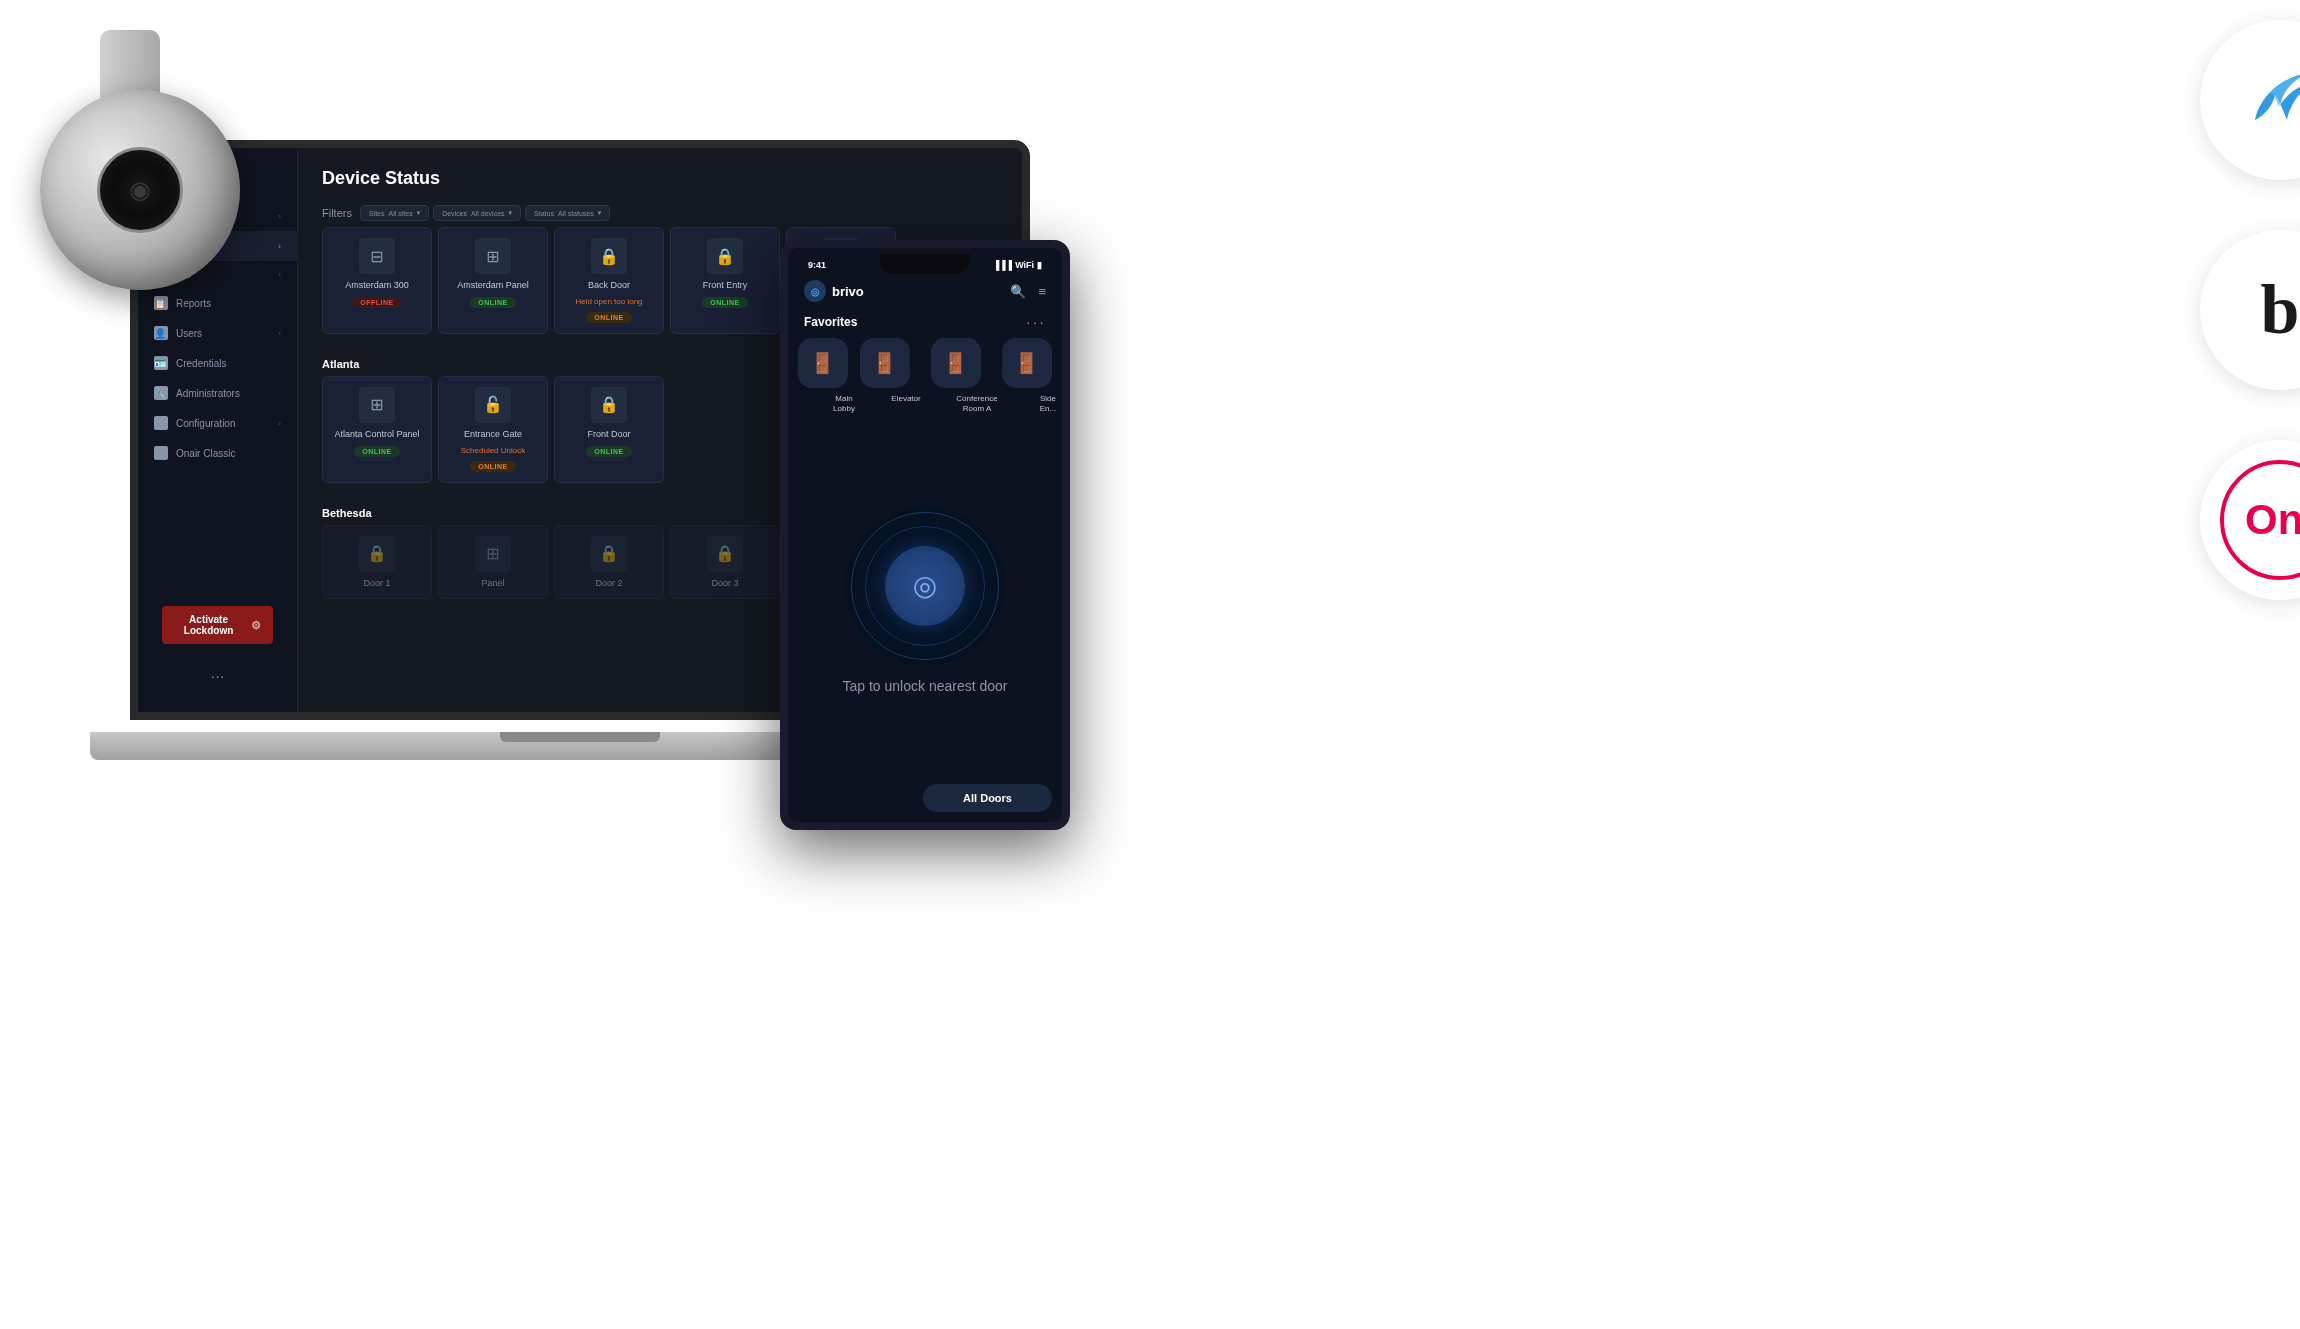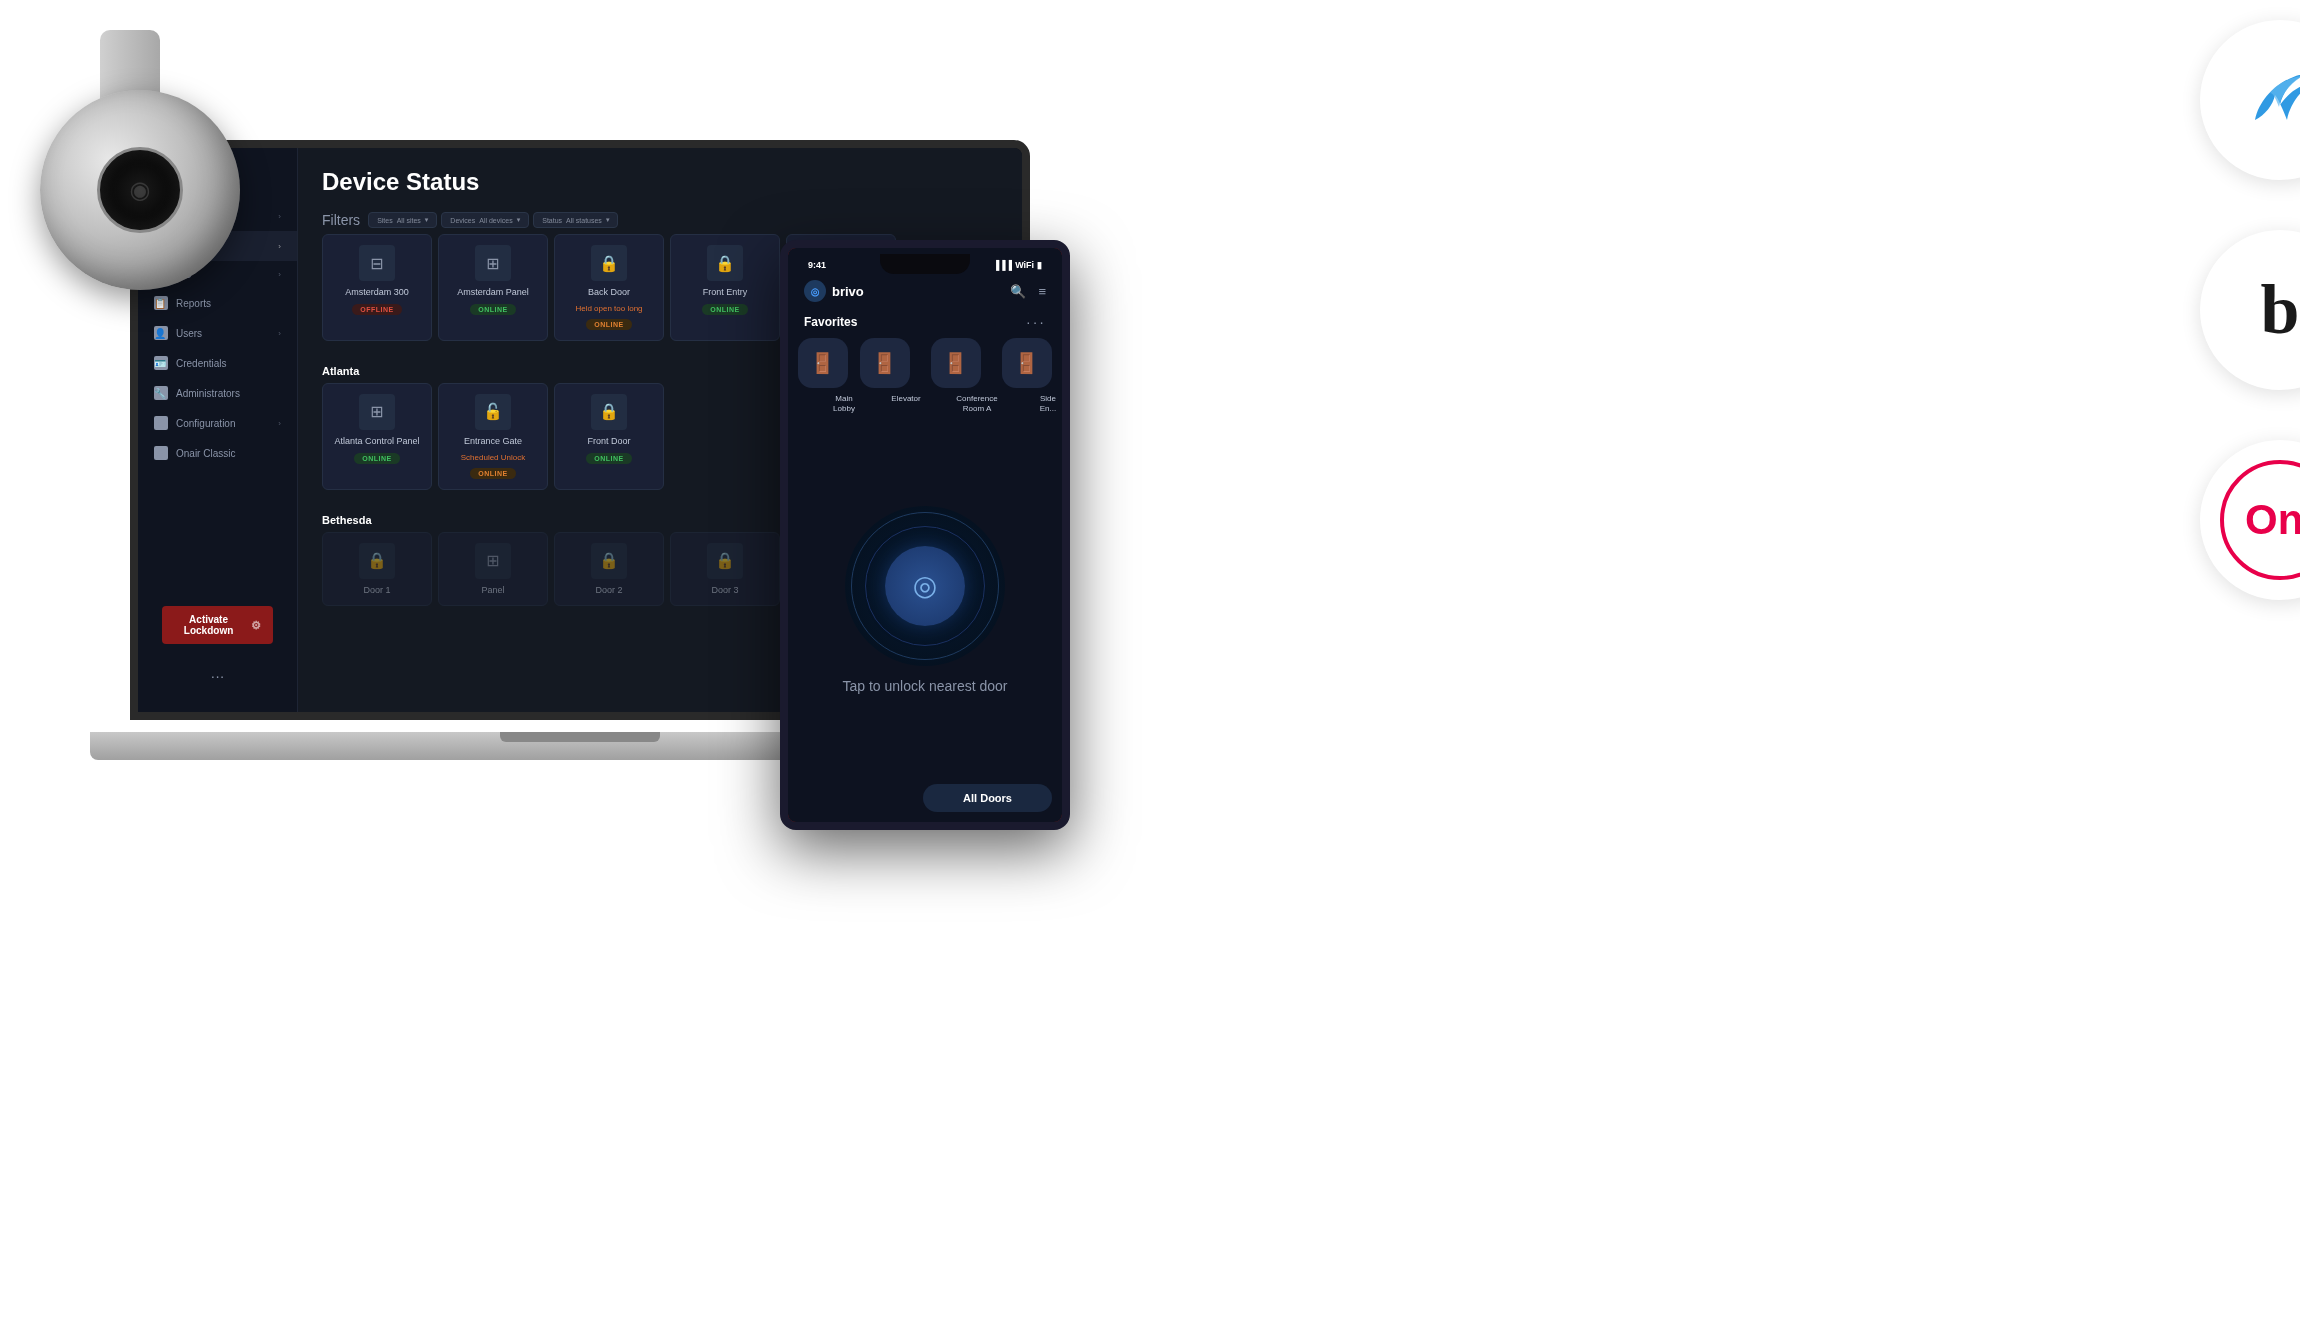--- a/index.html
+++ b/index.html
@@ -126,33 +126,33 @@
 
     
     .main-content {
       flex: 1;
       overflow: hidden;
       display: flex;
       flex-direction: column;
       background: #141922;
     }
     .page-title {
-      font-size: 24px;
+      font-size: 18px;
       font-weight: 700;
       color: #ffffff;
       padding: 20px 24px 10px;
     }
     .filters-bar {
       padding: 6px 24px;
       display: flex;
       align-items: center;
       gap: 4px;
     }
     .filter-label {
-      font-size: 14px;
+      font-size: 11px;
       color: #8a94a8;
       margin-right: 4px;
     }
     .filter-select {
       background: #1e2535;
       border: 1px solid #2a3548;
       border-radius: 4px;
       color: #c0c8d8;
       font-size: 9px;
       padding: 3px 8px;

